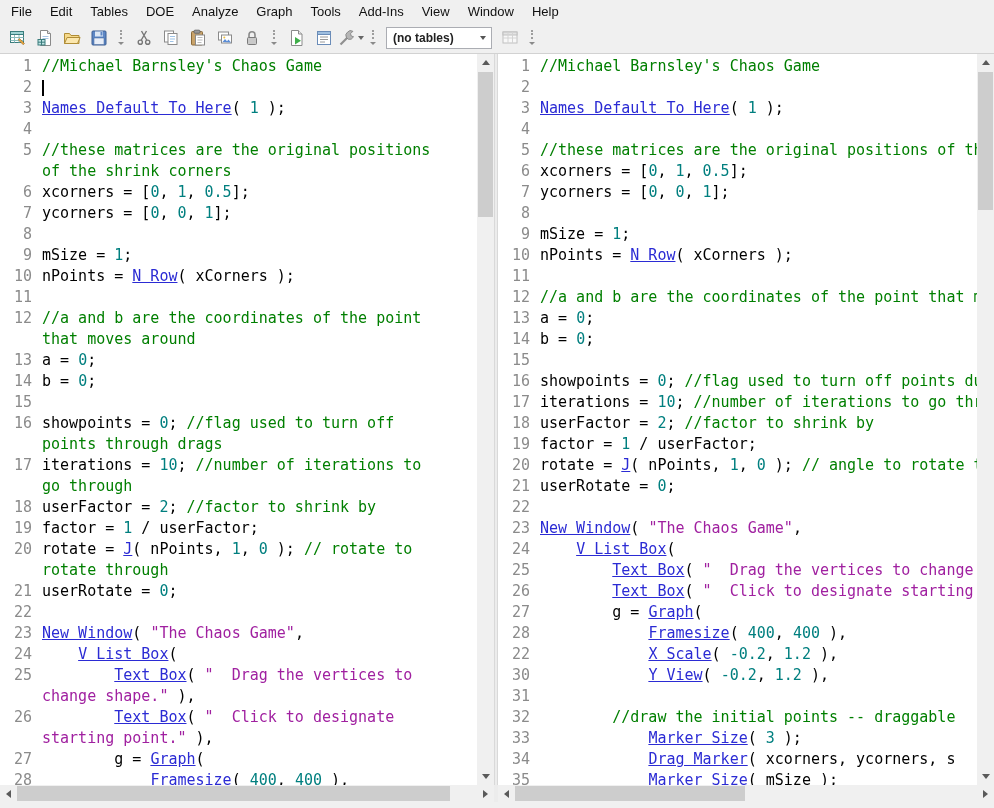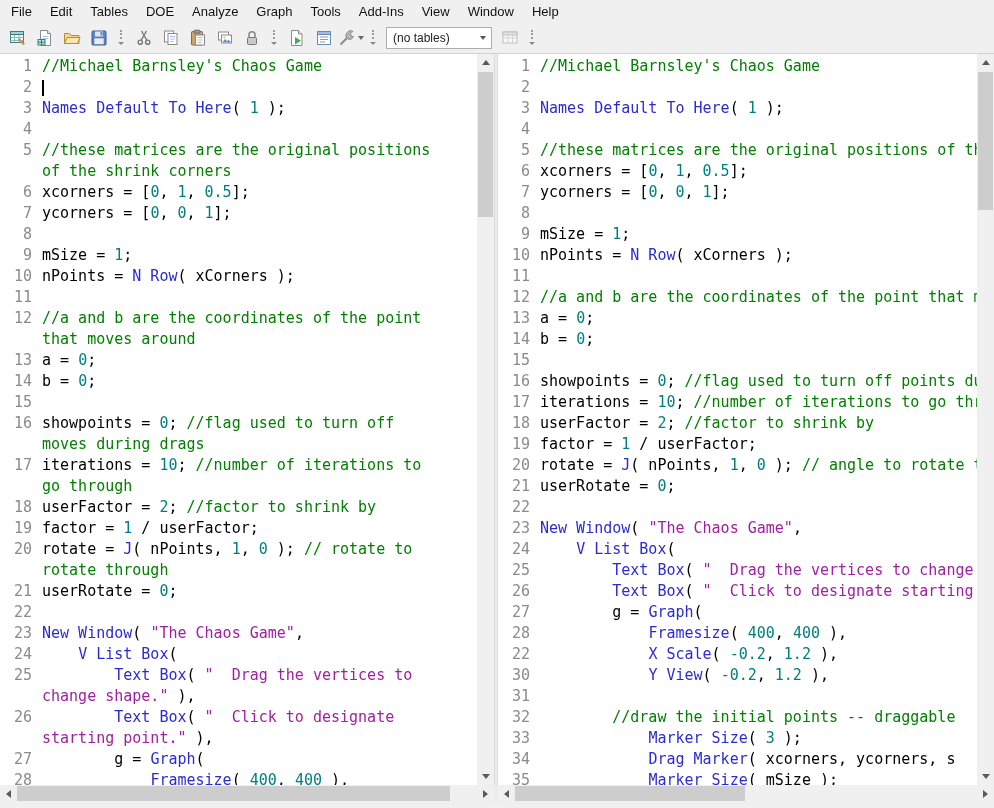--- a/index.html
+++ b/index.html
@@ -13,35 +13,35 @@
 
   
   .toolbar { height:32px; flex:0 0 32px; background:#f0f0f0; border-bottom:1px solid #d2d2d2; display:flex; align-items:center; padding-left:4px; }
   .tbtn { border:none; background:transparent; width:27px; height:26px; display:flex; align-items:center; justify-content:center; border-radius:3px; }
   .tbtn svg { width:18px; height:18px; display:block; }
   .icon-wrap { display:flex; }
   .grip { width:12px; height:26px; display:flex; flex-direction:column; align-items:center; justify-content:center; margin:0 3px; }
   .gdots { width:0; height:9px; border-left:2px dotted #9d9d9d; }
   .garr { width:0; height:0; border-left:3px solid transparent; border-right:3px solid transparent; border-top:3px solid #8a8a8a; margin-top:3px; }
   .mini-arr { width:0; height:0; border-left:3px solid transparent; border-right:3px solid transparent; border-top:4px solid #666; margin-left:2px; }
-  .combobox { height:22px; min-width:106px; background:#fff; border:1px solid #abadb3; display:flex; align-items:center; justify-content:space-between; padding:0 5px 0 6px; font-size:12px; color:#222; margin:8px 4px; }
+  .combobox { height:22px; min-width:106px; background:#fff; border:1px solid #abadb3; display:flex; align-items:center; justify-content:space-between; padding:0 5px 0 6px; font-size:12px; color:#222; margin:8px 4px;font-weight:bold; }
   .cbarr { width:0; height:0; border-left:3.5px solid transparent; border-right:3.5px solid transparent; border-top:4px solid #555; }
 
   
   .editor-split { height:731px; flex:0 0 731px; display:flex; background:#fff; }
   .pane { display:flex; overflow:hidden; background:#fff; }
   .pane-left { width:494px; flex:0 0 494px; }
   .pane-right { flex:1; }
   .splitter { width:4px; flex:0 0 4px; background:#ececec; border-left:1px solid #d9d9d9; border-right:1px solid #d9d9d9; }
   .rows { flex:1; overflow:hidden; padding-top:2px; font-family:"DejaVu Sans Mono","Liberation Mono",monospace; font-size:15px; line-height:21px; }
   .crow { display:flex; height:21px; white-space:pre; }
   .gut { flex:0 0 32px; text-align:right; color:#8b8b8b; }
   .ccode { flex:1; overflow:hidden; padding-left:10px; color:#000; }
   .tok-c { color:#007f00; }
-  .tok-k { color:#2b2bd4; }
+  .tok-k { color:#2b2bd4;text-decoration:underline; }
   .tok-n { color:#007f7f; }
   .tok-s { color:#a020a0; }
   .tok-p { color:#000; }
   .caret { display:inline-block; width:2px; height:16px; background:#000; vertical-align:text-bottom; }
 
   
   .vscroll { width:17px; flex:0 0 17px; background:#f0f0f0; position:relative; }
   .vs-arrow { position:absolute; left:0; width:17px; height:17px; display:flex; align-items:center; justify-content:center; }
   .vs-up { top:0; } .vs-down { bottom:0; }
   .vs-thumb { position:absolute; left:1px; width:15px; background:#cdcdcd; }
@@ -240,21 +240,21 @@
           <div class="crow"><span class="gut">8</span><span class="ccode"></span></div>
           <div class="crow"><span class="gut">9</span><span class="ccode"><span class="tok-p">mSize = </span><span class="tok-n">1</span><span class="tok-p">;</span></span></div>
           <div class="crow"><span class="gut">10</span><span class="ccode"><span class="tok-p">nPoints = </span><span class="tok-k">N Row</span><span class="tok-p">( xCorners );</span></span></div>
           <div class="crow"><span class="gut">11</span><span class="ccode"></span></div>
           <div class="crow"><span class="gut">12</span><span class="ccode"><span class="tok-c">//a and b are the coordinates of the point</span></span></div>
           <div class="crow"><span class="gut"></span><span class="ccode"><span class="tok-c">that moves around</span></span></div>
           <div class="crow"><span class="gut">13</span><span class="ccode"><span class="tok-p">a = </span><span class="tok-n">0</span><span class="tok-p">;</span></span></div>
           <div class="crow"><span class="gut">14</span><span class="ccode"><span class="tok-p">b = </span><span class="tok-n">0</span><span class="tok-p">;</span></span></div>
           <div class="crow"><span class="gut">15</span><span class="ccode"></span></div>
           <div class="crow"><span class="gut">16</span><span class="ccode"><span class="tok-p">showpoints = </span><span class="tok-n">0</span><span class="tok-p">; </span><span class="tok-c">//flag used to turn off</span></span></div>
-          <div class="crow"><span class="gut"></span><span class="ccode"><span class="tok-c">moves during drags</span></span></div>
+          <div class="crow"><span class="gut"></span><span class="ccode"><span class="tok-c">points through drags</span></span></div>
           <div class="crow"><span class="gut">17</span><span class="ccode"><span class="tok-p">iterations = </span><span class="tok-n">10</span><span class="tok-p">; </span><span class="tok-c">//number of iterations to</span></span></div>
           <div class="crow"><span class="gut"></span><span class="ccode"><span class="tok-c">go through</span></span></div>
           <div class="crow"><span class="gut">18</span><span class="ccode"><span class="tok-p">userFactor = </span><span class="tok-n">2</span><span class="tok-p">; </span><span class="tok-c">//factor to shrink by</span></span></div>
           <div class="crow"><span class="gut">19</span><span class="ccode"><span class="tok-p">factor = </span><span class="tok-n">1</span><span class="tok-p"> / userFactor;</span></span></div>
           <div class="crow"><span class="gut">20</span><span class="ccode"><span class="tok-p">rotate = </span><span class="tok-k">J</span><span class="tok-p">( nPoints, </span><span class="tok-n">1</span><span class="tok-p">, </span><span class="tok-n">0</span><span class="tok-p"> ); </span><span class="tok-c">// rotate to</span></span></div>
           <div class="crow"><span class="gut"></span><span class="ccode"><span class="tok-c">rotate through</span></span></div>
           <div class="crow"><span class="gut">21</span><span class="ccode"><span class="tok-p">userRotate = </span><span class="tok-n">0</span><span class="tok-p">;</span></span></div>
           <div class="crow"><span class="gut">22</span><span class="ccode"></span></div>
           <div class="crow"><span class="gut">23</span><span class="ccode"><span class="tok-k">New Window</span><span class="tok-p">( </span><span class="tok-s">"The Chaos Game"</span><span class="tok-p">,</span></span></div>
           <div class="crow"><span class="gut">24</span><span class="ccode"><span class="tok-p">    </span><span class="tok-k">V List Box</span><span class="tok-p">(</span></span></div>

